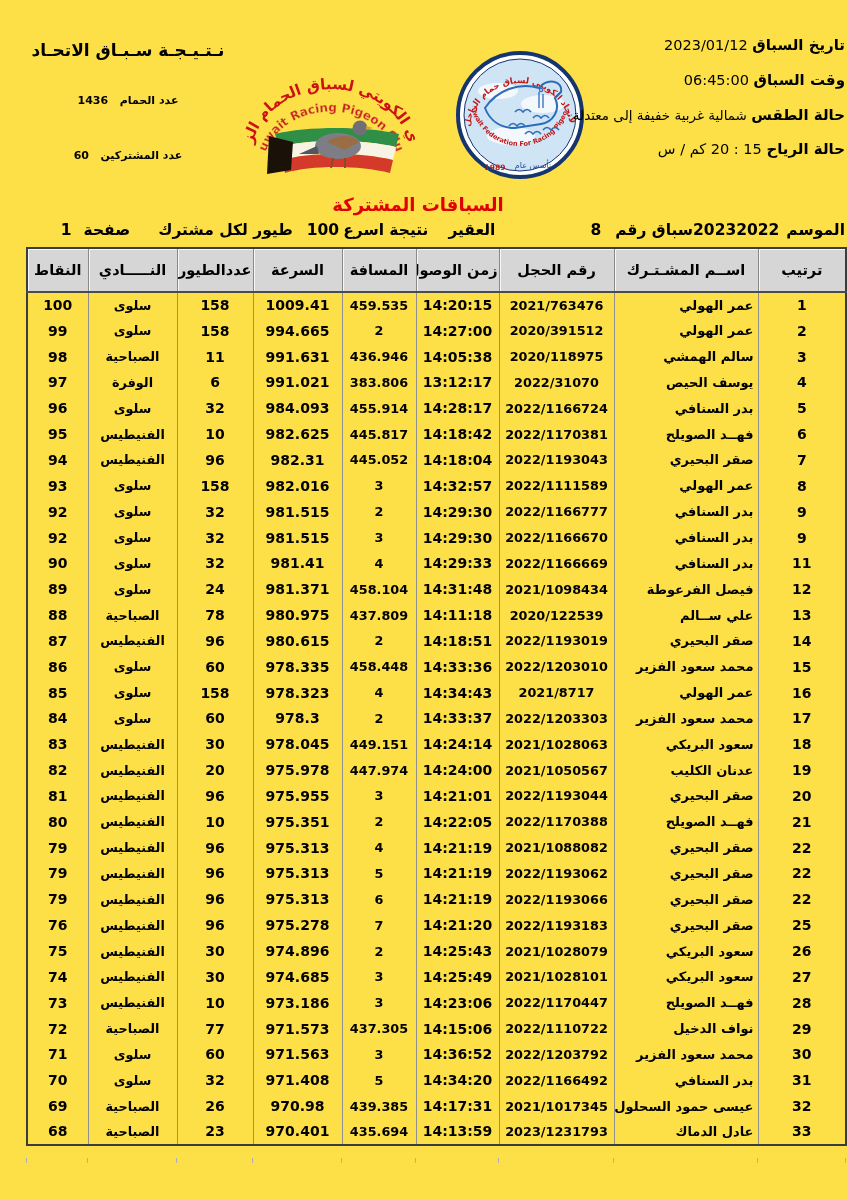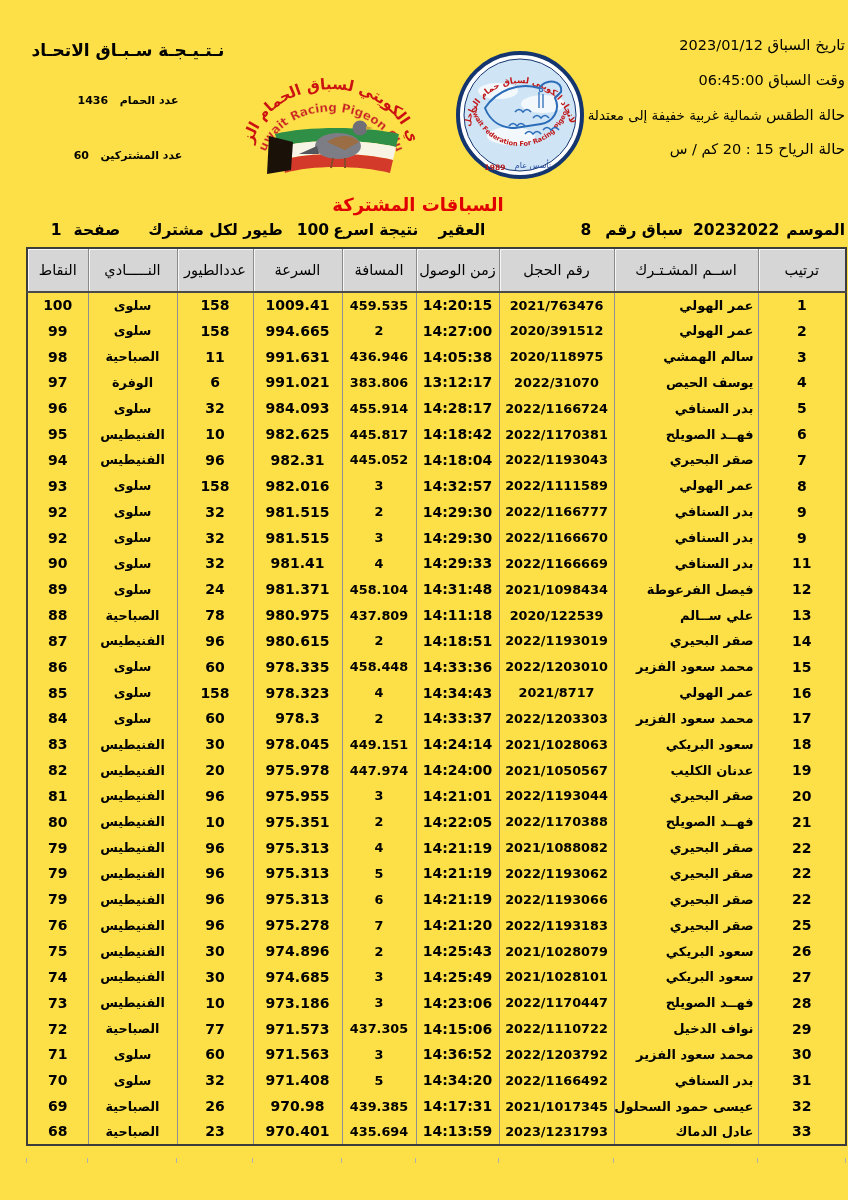--- a/index.html
+++ b/index.html
@@ -8,40 +8,40 @@
 
   
   .left-block{position:absolute;left:22px;top:30px;width:212px;direction:rtl;text-align:center;color:#000;}
   .left-title{position:absolute;top:10px;right:0;left:0;font-size:17px;font-weight:bold;}
   .left-line{position:absolute;right:0;left:0;font-size:11px;font-weight:bold;}
   .left-pigeons{top:64px;}
   .left-participants{top:119px;}
 
   .right-block{position:absolute;right:3px;top:30px;width:262px;direction:rtl;text-align:right;color:#000;}
   .hline{position:absolute;right:0;white-space:nowrap;font-size:14.5px;}
-  .hline b{font-weight:normal;font-size:15px;}
+  .hline b{font-weight:bold;font-size:15px;}
   .hl-date{top:6px;}
   .hl-time{top:41px;}
   .hl-weather{top:76px;font-size:13.5px;}
   .hl-wind{top:110px;}
 
   .club-logo{position:absolute;left:241px;top:50px;width:180px;height:132px;}
   .fed-logo{position:absolute;left:453px;top:36px;width:134px;height:150px;}
 
   
   .main-title{position:absolute;top:194px;left:0;right:12px;text-align:center;color:#e00000;font-weight:bold;font-size:18px;direction:rtl;}
   .race-info{position:absolute;top:217px;left:50px;right:3px;height:26px;display:flex;direction:rtl;align-items:center;font-weight:bold;font-size:15.5px;color:#000;white-space:nowrap;}
   .race-info span{display:inline-block;}
 
   
   .tbl-wrap{position:absolute;left:26px;top:247px;width:819px;}
   table{border-collapse:collapse;table-layout:fixed;width:819px;direction:rtl;border:2px solid #3c3c3c;}
   th{background:#d6d6d6;border:1px solid #8a8a8a;border-bottom:2px solid #4a4a4a;
      box-shadow:inset 1px 1px 0 #f6f6f6;
-     font-size:14.5px;font-weight:normal;height:42px;padding:0 1px;white-space:nowrap;overflow:hidden;color:#000;}
+     font-size:14.5px;font-weight:bold;height:42px;padding:0 1px;white-space:nowrap;overflow:hidden;color:#000;}
   td{border-left:1px solid #8f8f8f;border-right:1px solid #8f8f8f;border-top:none;border-bottom:none;
      padding:0;text-align:center;vertical-align:middle;font-weight:bold;font-size:13.5px;color:#000;
      white-space:nowrap;overflow:hidden;}
   tbody tr{height:25.85px;}
   .c-rank{font-size:14px;}
   .c-name{text-align:right;padding-right:4px;font-size:13px;}
   .c-ring{direction:ltr;font-weight:600;font-size:12.8px;}
   .c-time{direction:ltr;font-size:14px;}
   .c-dist{direction:ltr;font-size:12.8px;}
   .c-speed{direction:ltr;font-size:14px;}
@@ -150,21 +150,21 @@
     <div class="hline hl-wind">
       <b>حالة الرياح</b>
       <span>15 : 20 كم / س</span>
     </div>
   </div>
 
   <div class="main-title">السباقات المشتركة</div>
 
   <div class="race-info">
     <span style="margin-left:7px">الموسم</span>
-    <span style="margin-left:10px">20232022</span>
+    <span style="">20232022</span>
     <span style="margin-left:14px">سباق رقم</span>
     <span style="margin-left:95px">8</span>
     <span style="margin-left:20px">العقير</span>
     <span style="margin-left:4px">نتيجة اسرع</span>
     <span style="margin-left:14px">100</span>
     <span style="margin-left:28px">طيور لكل مشترك</span>
     <span style="margin-left:12px">صفحة</span>
     <span>1</span>
   </div>
 

